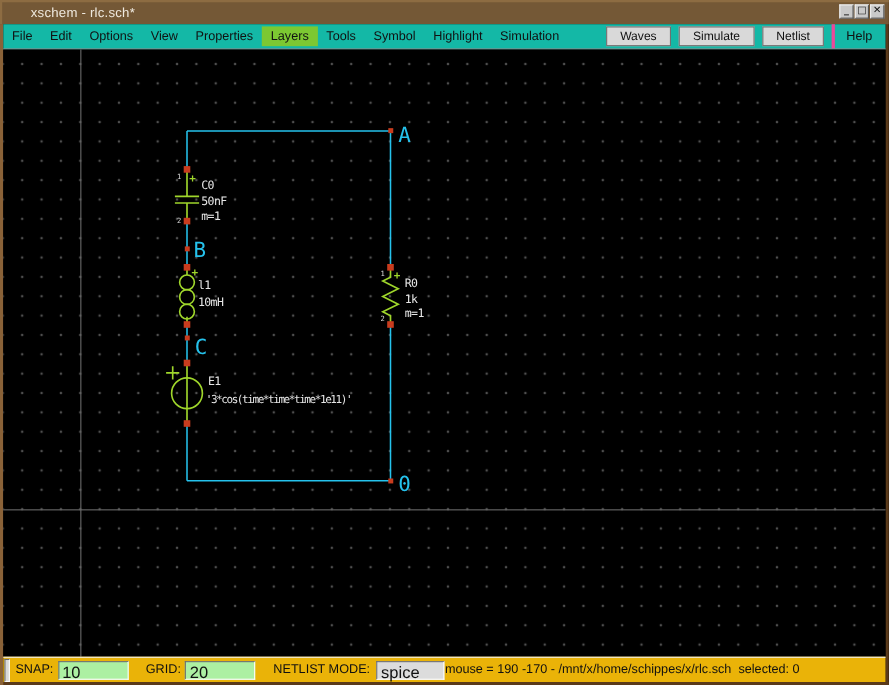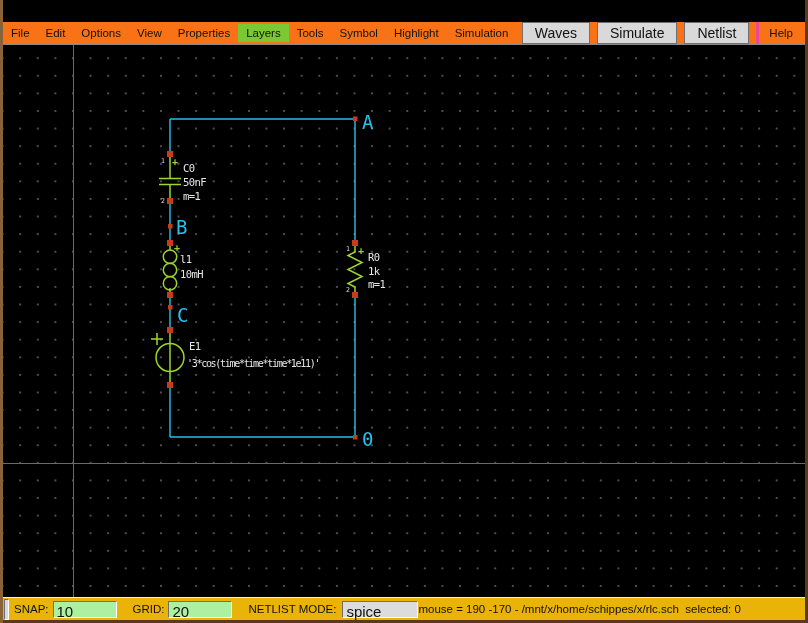--- a/index.html
+++ b/index.html
@@ -12,27 +12,27 @@
   .titlebar { position:absolute; left:0; top:0; width:808px; height:22px; background:#745836;
               box-shadow: inset 0 2px 0 #8d6c42, inset 2px 0 0 #8d6c42; }
   .title { position:absolute; left:28px; top:4px; font-size:12px; color:#efe9df; letter-spacing:.2px; }
   .winbtns { position:absolute; right:4px; top:4px; display:flex; gap:1px; }
   .winbtn { width:13px; height:13px; background:#c9c9c9; border:1px solid;
             border-color:#efefef #555 #555 #efefef; color:#111;
             font-size:9px; line-height:11px; text-align:center; font-weight:bold;
             font-family:"DejaVu Sans", sans-serif; cursor:default; }
 
   
-  .menubar { position:absolute; left:3px; top:22px; width:802px; height:23px; background:#f97316;
+  .menubar { position:absolute; left:3px; top:22px; width:802px; height:23px; background:#14b8a6;
              display:flex; align-items:center; border-bottom:1px solid #8a8a8a; font-size:11.5px; color:#111; }
   .menuitem { padding:3px 8px; white-space:nowrap; }
   .menuitem.active { background:#7cc832; }
   .menubar .spacer { flex:1; }
   .mbtn { border:1px solid #6f6f6f; background:#d9d9d9; padding:2px 12px; margin-right:7px;
-          font-size:14px; color:#111; white-space:nowrap; }
+          font-size:11px; color:#111; white-space:nowrap; }
   .helpitem { border-left:3px solid #ec4899; align-self:stretch; display:flex; align-items:center;
               padding:0 12px 0 10px; }
 
   
   .canvas { position:absolute; left:3px; top:45px; width:802px; height:552px; background:#000;
             background-image:radial-gradient(circle, #4f4f4f 0.9px, transparent 1.5px);
             background-size:17.6px 17.6px; background-position:8.4px 4.4px; }
   .axis-v { position:absolute; left:70px; top:0; width:1px; height:552px; background:#6a6a6a; }
   .axis-h { position:absolute; left:0; top:418px; width:802px; height:1px; background:#6a6a6a; }
   svg.schem { position:absolute; left:0; top:0; }
@@ -44,29 +44,37 @@
   .plus  { font-size:10px; font-weight:bold; }
 
   
   .statusbar { position:absolute; left:3px; top:597px; width:802px; height:23px; background:#eab308;
                border-top:1px solid #f2f2f2; display:flex; align-items:center; font-size:11.5px; color:#111; }
   .notch { width:5px; height:21px; border:1px solid; border-color:#6e6e6e #fdfdfd #fdfdfd #6e6e6e; margin:0 3px 0 1px; background:#d9d9d9; }
   .sb-label { margin:0 4px 0 2px; white-space:nowrap; }
   .entry { height:17px; border:1px solid; border-color:#6e6e6e #fdfdfd #fdfdfd #6e6e6e;
            font-size:15px; padding:1px 3px 0 3px; }
   .entry.green { width:64px; background:#acf0a2; }
-  .entry.gray  { width:76px; background:#dcdcdc; }
+  .entry.gray  { width:62px; background:#dcdcdc; }
   .sb-info { white-space:pre; }
   .gap1 { width:14px; } .gap2 { width:14px; } .gap3 { width:2px; }
 </style>
 </head>
 <body>
 
 <div class="win">
 
+  <div class="titlebar">
+    <span class="title">xschem - rlc.sch*</span>
+    <div class="winbtns">
+      <div class="winbtn">_</div>
+      <div class="winbtn">□</div>
+      <div class="winbtn">✕</div>
+    </div>
+  </div>
 
   <div class="menubar">
     <span class="menuitem">File</span>
     <span class="menuitem">Edit</span>
     <span class="menuitem">Options</span>
     <span class="menuitem">View</span>
     <span class="menuitem">Properties</span>
     <span class="menuitem active">Layers</span>
     <span class="menuitem">Tools</span>
     <span class="menuitem">Symbol</span>

